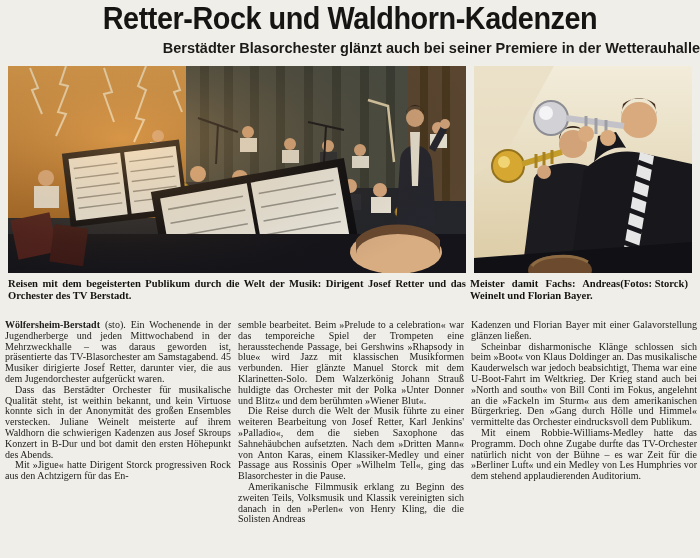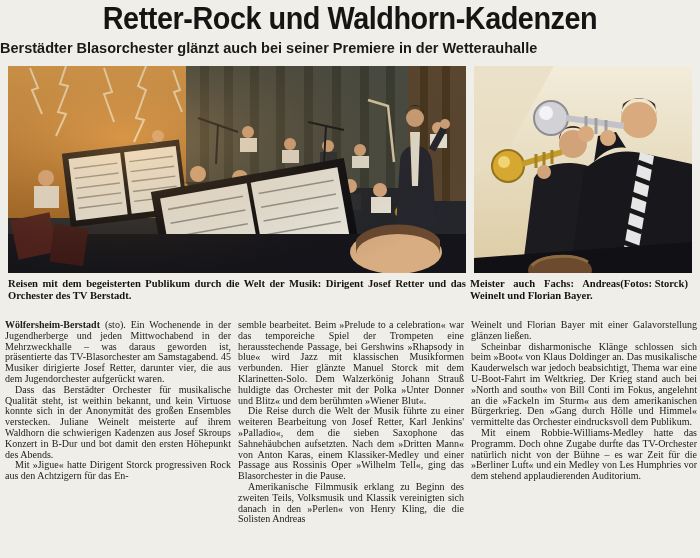--- a/index.html
+++ b/index.html
@@ -12,21 +12,21 @@
   .page{position:absolute;inset:0;}
   .headline{
     position:absolute;top:0;left:0;right:0;margin:0;
     text-align:center;font-family:"Liberation Sans", sans-serif;
     font-weight:700;font-size:31px;line-height:38px;color:#161513;
     letter-spacing:-0.5px;transform:scaleX(.93);transform-origin:50% 0;
     white-space:nowrap;
   }
   .subheadline{
     position:absolute;top:39px;left:0;right:0;margin:0;
-    text-align:left;font-family:"Liberation Sans", sans-serif;
+    text-align:right;font-family:"Liberation Sans", sans-serif;
     font-weight:700;font-size:14.5px;line-height:18px;color:#1b1a18;
   }
   .photo-row{position:absolute;top:66px;left:8px;width:684px;height:207px;display:flex;gap:8px;}
   .photo{height:207px;display:block;background:#222;}
   .photo.left{width:458px;}
   .photo.right{width:218px;}
   .photo svg{display:block;width:100%;height:100%;}
   .caption-row{position:absolute;top:278px;left:8px;width:684px;display:flex;gap:4px;}
   .caption{
     font-weight:700;font-size:10.6px;line-height:11.6px;color:#14130f;
@@ -226,35 +226,35 @@
           <path d="M58 200 a32 14 0 0 1 56 -4" stroke="#8d6a42" stroke-width="3" fill="none"></path>
         </g>
       </svg>
     </div>
   </div>
 
   <div class="caption-row">
     <div class="caption left">Reisen mit dem begeisterten Publikum durch die Welt der Musik: Dirigent Josef Retter und das Orchester des TV Berstadt.</div>
     <div class="caption right">
       <span class="credit">(Fotos: Storck)</span>
-      <span>Meister auch Fachs: Andreas Weinelt und Florian Bayer.</span>
+      <span>Meister damit Fachs: Andreas Weinelt und Florian Bayer.</span>
     </div>
   </div>
 
   <div class="article">
     <div class="col">
       <p><span class="b">Wölfersheim-Berstadt</span><span> (sto). Ein Wochenende in der Jugendherberge und jeden Mittwochabend in der Mehrzweckhalle – was daraus geworden ist, präsentierte das TV-Blasorchester am Samstagabend. 45 Musiker dirigierte Josef Retter, darunter vier, die aus dem Jugendorchester aufgerückt waren.</span></p>
       <p class="ind">Dass das Berstädter Orchester für musikalische Qualität steht, ist weithin bekannt, und kein Virtuose konnte sich in der Anonymität des großen Ensembles verstecken. Juliane Weinelt meisterte auf ihrem Waldhorn die schwierigen Kadenzen aus Josef Skroups Konzert in B-Dur und bot damit den ersten Höhepunkt des Abends.</p>
       <p class="ind">Mit »Jigue« hatte Dirigent Storck progressiven Rock aus den Achtzigern für das En-</p>
     </div>
     <div class="col">
       <p>semble bearbeitet. Beim »Prelude to a celebration« war das temporeiche Spiel der Trompeten eine herausstechende Passage, bei Gershwins »Rhapsody in blue« wird Jazz mit klassischen Musikformen verbunden. Hier glänzte Manuel Storck mit dem Klarinetten-Solo. Dem Walzerkönig Johann Strauß huldigte das Orchester mit der Polka »Unter Donner und Blitz« und dem berühmten »Wiener Blut«.</p>
       <p class="ind">Die Reise durch die Welt der Musik führte zu einer weiteren Bearbeitung von Josef Retter, Karl Jenkins' »Palladio«, dem die sieben Saxophone das Sahnehäubchen aufsetzten. Nach dem »Dritten Mann« von Anton Karas, einem Klassiker-Medley und einer Passage aus Rossinis Oper »Wilhelm Tell«, ging das Blasorchester in die Pause.</p>
       <p class="ind">Amerikanische Filmmusik erklang zu Beginn des zweiten Teils, Volksmusik und Klassik vereinigten sich danach in den »Perlen« von Henry Kling, die die Solisten Andreas</p>
     </div>
     <div class="col">
-      <p>Weinelt und Florian Bayer mit einer Galavorstellung glänzen ließen.</p>
+      <p>Kadenzen und Florian Bayer mit einer Galavorstellung glänzen ließen.</p>
       <p class="ind">Scheinbar disharmonische Klänge schlossen sich beim »Boot« von Klaus Doldinger an. Das musikalische Kauderwelsch war jedoch beabsichtigt, Thema war eine U-Boot-Fahrt im Weltkrieg. Der Krieg stand auch bei »North and south« von Bill Conti im Fokus, angelehnt an die »Fackeln im Sturm« aus dem amerikanischen Bürgerkrieg. Den »Gang durch Hölle und Himmel« vermittelte das Orchester eindrucksvoll dem Publikum.</p>
       <p class="ind">Mit einem Robbie-Williams-Medley hatte das Programm. Doch ohne Zugabe durfte das TV-Orchester natürlich nicht von der Bühne – es war Zeit für die »Berliner Luft« und ein Medley von Les Humphries vor dem stehend applaudierenden Auditorium.</p>
     </div>
   </div>
 
 </div>
 
 </body></html>

